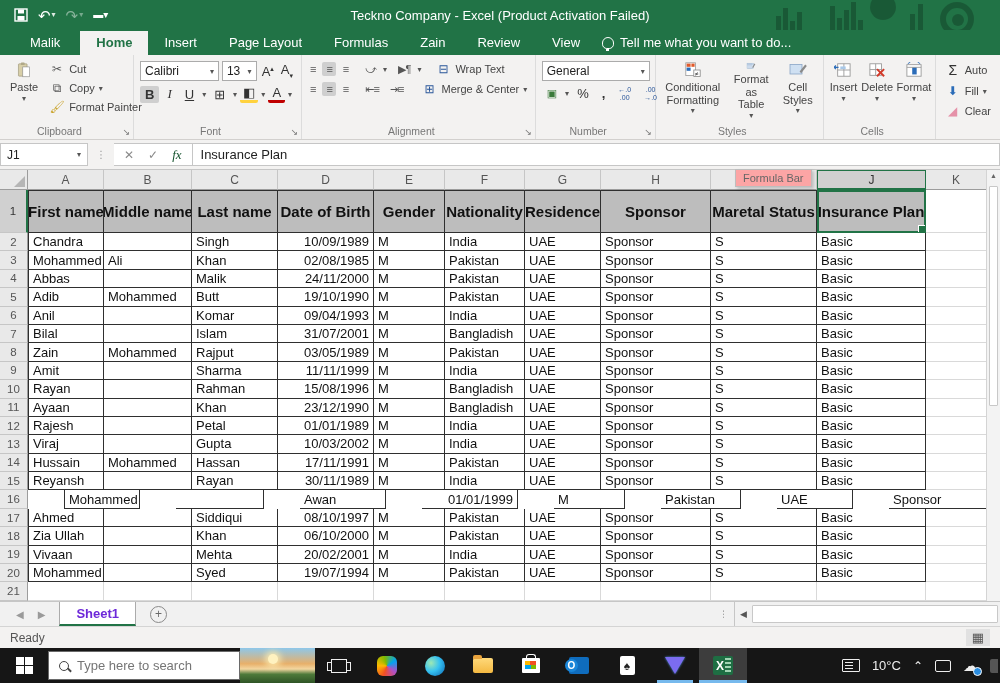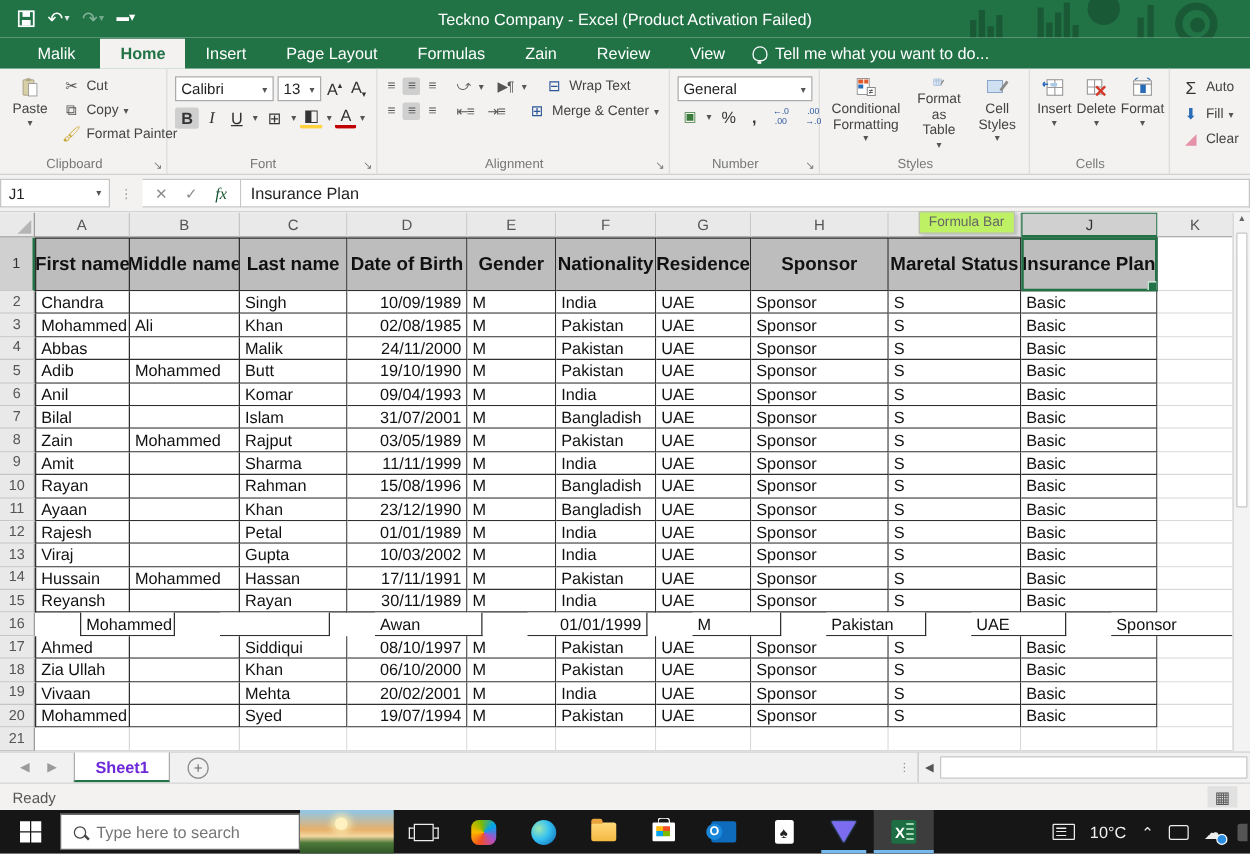--- a/index.html
+++ b/index.html
@@ -78,21 +78,21 @@
            padding:0 4px; overflow:hidden; white-space:nowrap; background:#fff; cursor:cell; }
   .tcell.first { border-left:1px solid #2f2f2f; }
   .tcell.r { justify-content:flex-end; }
   .hcell { background:#bdbdbd; font-weight:bold; font-size:15px; justify-content:center; border-top:1px solid #2f2f2f; padding:0 2px; }
   .hcell.selected { outline:2px solid #217346; outline-offset:-2px; position:relative; }
   .hcell.selected:after { content:""; position:absolute; right:-1px; bottom:-1px; width:6px; height:6px; background:#217346; border:1px solid #fff; }
   .ecell { border-right:1px solid #d9d9d9; border-bottom:1px solid #d9d9d9; background:#fff; cursor:cell; }
   .vscroll { width:14px; background:#f3f3f3; border-left:1px solid #d4d4d4; position:relative; flex:0 0 auto; }
   .vscroll .up { position:absolute; top:2px; left:0; right:0; text-align:center; font-size:7px; color:#666; }
   .vscroll .thumb { position:absolute; top:16px; left:2px; width:9px; height:220px; background:#fff; border:1px solid #c8c8c8; border-radius:1px; }
-  .tooltip { position:absolute; left:735px; top:169px; background:#bef264; border:1px solid #bdbdbd; box-shadow:2px 2px 3px rgba(0,0,0,.18);
+  .tooltip { position:absolute; left:735px; top:169px; background:#fca5a5; border:1px solid #bdbdbd; box-shadow:2px 2px 3px rgba(0,0,0,.18);
              font-size:11px; color:#666; padding:2px 7px; z-index:50; }
 
   
   .sheetbar { height:25px; background:#f1f1f1; border-top:1px solid #c6c6c6; display:flex; align-items:stretch; flex:0 0 auto; }
   .navarrows { display:flex; align-items:center; gap:14px; padding:0 14px 0 16px; color:#9a9a9a; font-size:10px; }
   .sheettab { background:#fff; border-left:1px solid #ababab; border-right:1px solid #ababab; border-bottom:2px solid #217346;
               color:#6d28d9; font-weight:bold; font-size:13px; display:flex; align-items:center; padding:0 16px; cursor:pointer; }
   .addsheet { width:17px; height:17px; border:1px solid #8a8a8a; border-radius:50%; color:#6a6a6a; font-size:12px; line-height:15px;
               text-align:center; align-self:center; margin-left:14px; cursor:pointer; }
   .hs-dots { margin-left:auto; display:flex; align-items:center; color:#888; font-size:9px; padding:0 6px; }

